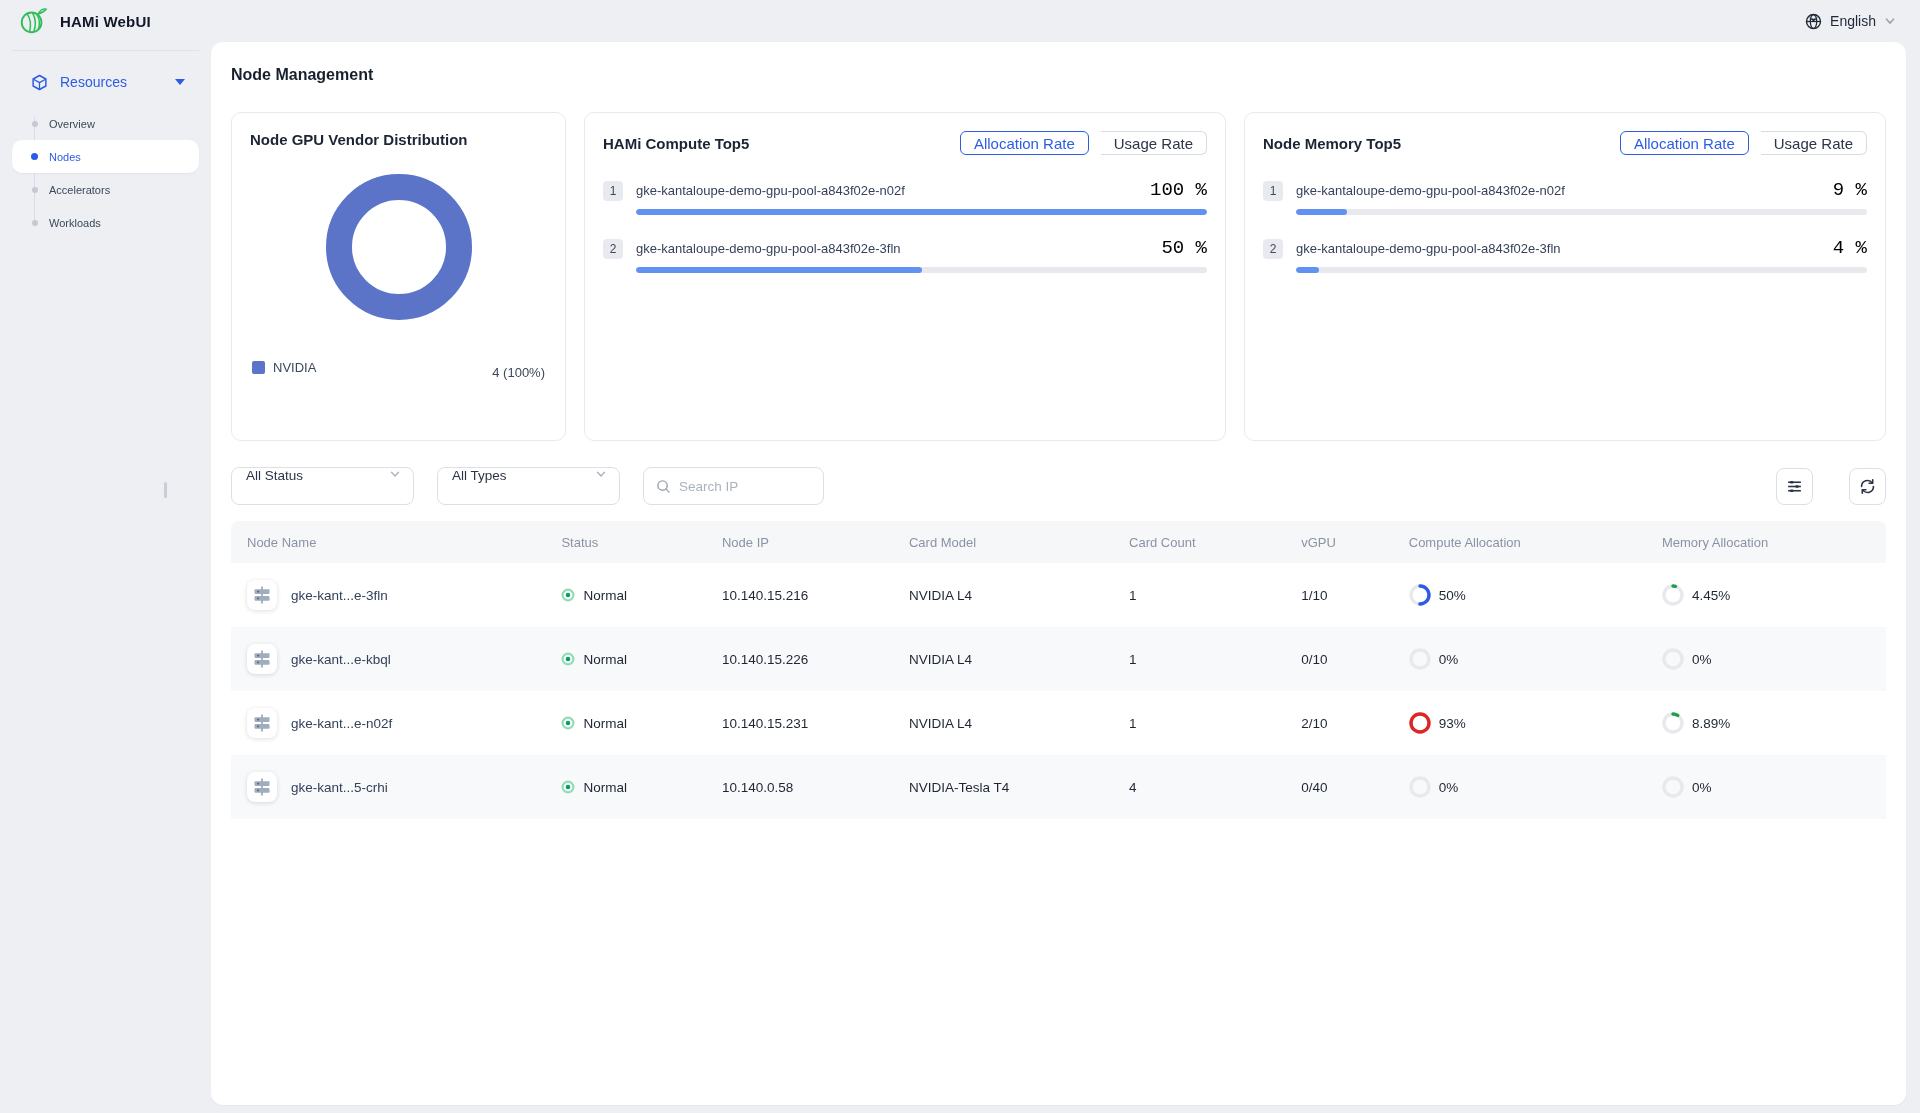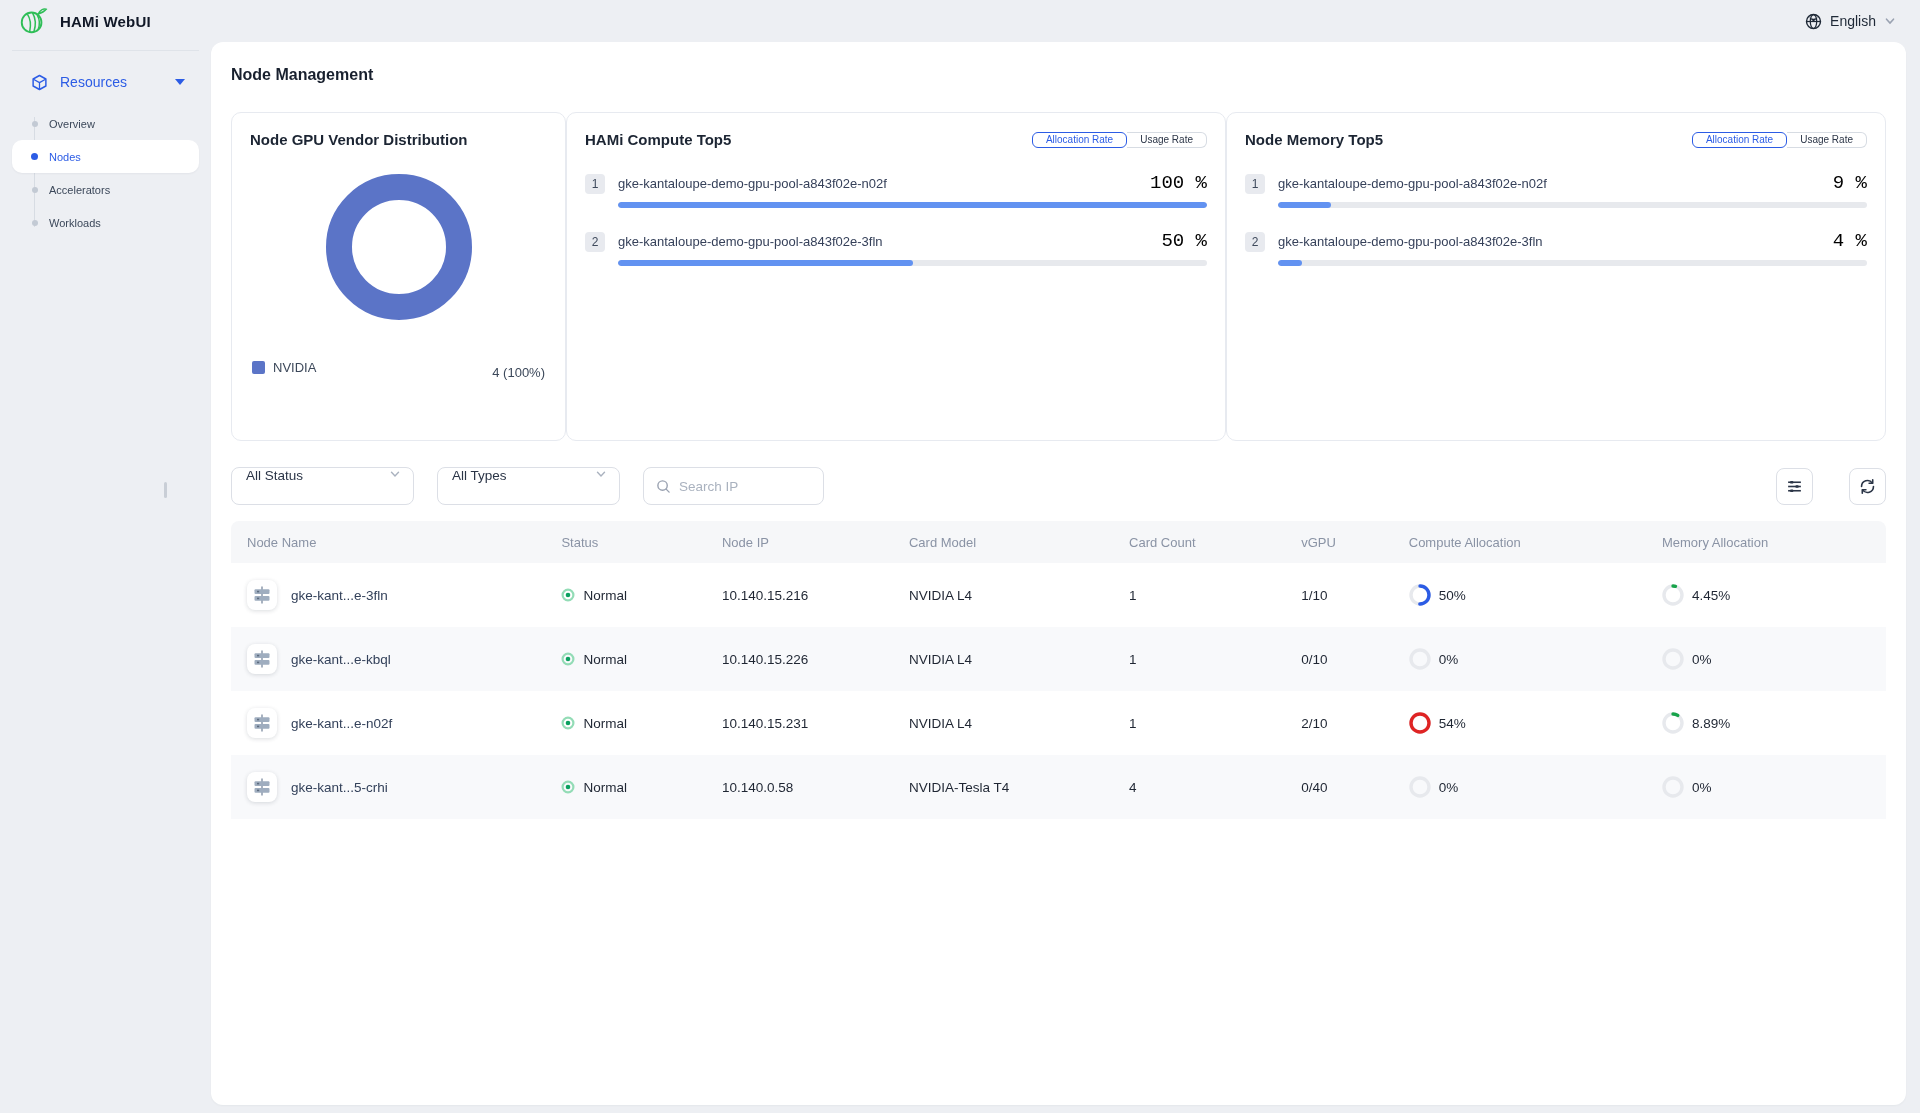--- a/index.html
+++ b/index.html
@@ -52,40 +52,40 @@
   }
   
   .main {
     flex:1; background:#ffffff; border-radius:12px;
     margin:0 14px 8px 0; padding:22px 20px 24px 20px;
     min-height:calc(100vh - 50px);
     box-shadow:0 1px 2px rgba(30,41,59,.04);
   }
   .page-title { font-size:16px; font-weight:700; color:#18202e; margin:2px 0 28px 0; }
   
-  .cards { display:flex; gap:0; height:329px; }
+  .cards { display:flex; gap:18px; height:329px; }
   .card {
     border:1px solid #e7eaf0; border-radius:10px; background:#fff;
     padding:18px; display:flex; flex-direction:column;
   }
   .card-vendor { width:335px; flex:0 0 335px; }
   .card-top5 { flex:1; }
   .card-head { display:flex; align-items:center; justify-content:space-between; }
   .card-title { font-size:15px; font-weight:700; color:#1c2533; }
   
   .donut-wrap { margin:26px auto 0 auto; }
   .legend-row { display:flex; align-items:center; margin-top:30px; padding:0 2px; }
   .legend-swatch { width:13px; height:13px; border-radius:2px; margin-right:8px; }
   .legend-label { font-size:13px; color:#3c485a; flex:1; }
   .legend-value { font-size:13px; color:#3c485a;margin-top:11px; }
   
   .toggle { display:flex; }
   .toggle-btn {
-    height:16px; padding:0 13px; background:#fff; border:1px solid #d7dce3;
-    font-size:10px; color:#2b3547; cursor:pointer; font-family:inherit;
+    height:24px; padding:0 13px; background:#fff; border:1px solid #d7dce3;
+    font-size:15px; color:#2b3547; cursor:pointer; font-family:inherit;margin-left:12px;
   }
   .toggle-btn:first-child { border-radius:6px 0 0 6px; }
   .toggle-btn:last-child { border-radius:0 6px 6px 0; border-left:none; }
   .toggle-btn.active {
     color:#2c5ce5; border:1px solid #2c5ce5; border-radius:6px; position:relative; z-index:1;
   }
   .toggle-btn.active + .toggle-btn { border-left:none; }
   
   .top5-list { margin-top:24px; display:flex; flex-direction:column; gap:22px; }
   .top5-item { display:flex; gap:13px; }
@@ -455,21 +455,21 @@
             </div>
             <div class="cell">10.140.15.231</div>
             <div class="cell">NVIDIA L4</div>
             <div class="cell">1</div>
             <div class="cell">2/10</div>
             <div class="cell ring-cell">
               <svg width="22" height="22" viewBox="0 0 22 22">
                 <circle cx="11" cy="11" r="9" fill="none" stroke="#e7e9ed" stroke-width="3.4"></circle>
                 <circle cx="11" cy="11" r="9" fill="none" stroke="#df2424" stroke-width="3.4" stroke-linecap="round" stroke-dasharray="56.548667764616276 56.548667764616276" transform="rotate(-90 11 11)"></circle>
               </svg>
-              <span>54%</span>
+              <span>93%</span>
             </div>
             <div class="cell ring-cell">
               <svg width="22" height="22" viewBox="0 0 22 22">
                 <circle cx="11" cy="11" r="9" fill="none" stroke="#e7e9ed" stroke-width="3.4"></circle>
                 <circle cx="11" cy="11" r="9" fill="none" stroke="#17a34a" stroke-width="3.4" stroke-linecap="round" stroke-dasharray="5.027176564274387 56.548667764616276" transform="rotate(-90 11 11)"></circle>
               </svg>
               <span>8.89%</span>
             </div>
           </div>
           <div class="trow alt">

